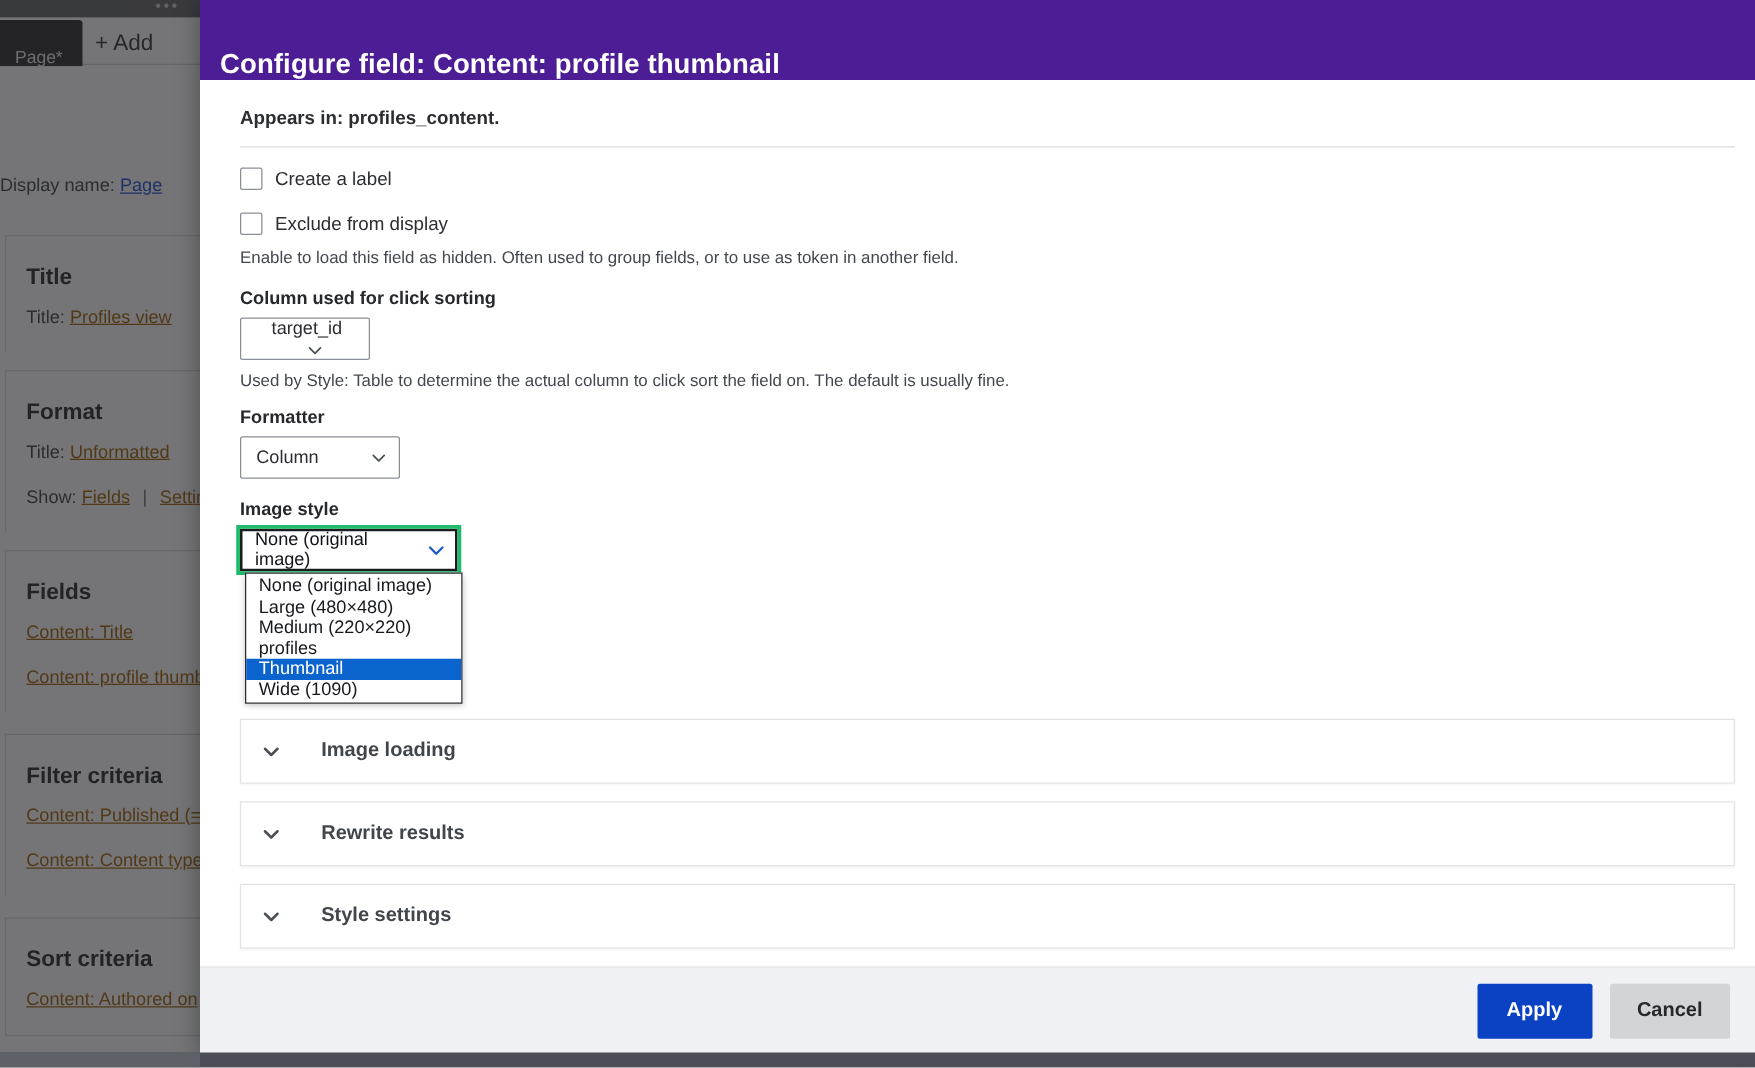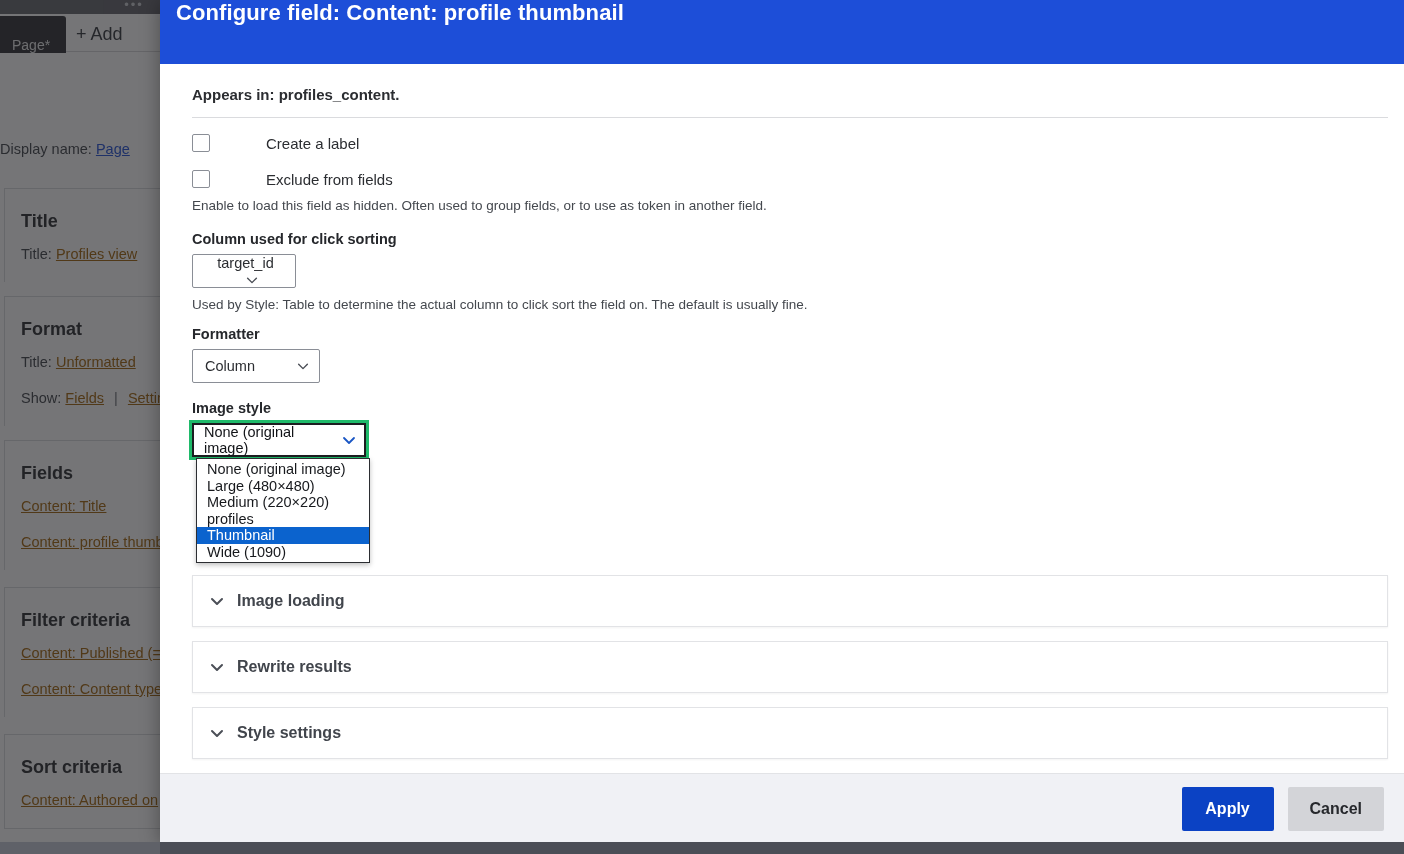--- a/index.html
+++ b/index.html
@@ -87,22 +87,22 @@
 
   
   .modal {
     position: absolute; left: 160px; top: 0; width: 1244px; height: 842px;
     background: #ffffff;
     display: flex; flex-direction: column;
     box-shadow: 0 2px 18px rgba(0,0,0,0.35);
   }
   .modal-header {
     height: 64px; flex: 0 0 64px;
-    background: #1d4ed8;
-    display: flex; align-items: flex-start;
+    background: #4c1d95;
+    display: flex; align-items: flex-end;
     padding: 0 16px;
   }
   .modal-title {
     color: #ffffff; font-size: 22px; font-weight: 700;
     letter-spacing: 0.1px;
   }
   .modal-body {
     flex: 1 1 auto; position: relative;
     background: #ffffff;
     padding: 0 16px;
@@ -112,21 +112,21 @@
   .appears-in {
     padding: 22px 0 0 16px;
     font-size: 15px; font-weight: 700; color: #2b2d31;
   }
   .hr {
     margin: 14px 0 0 16px; height: 1px; background: #dadbde;
   }
 
   .form-area { padding: 16px 0 0 16px; position: relative; }
 
-  .cb-row { display: flex; align-items: center; margin-bottom: 18px; gap: 46px; }
+  .cb-row { display: flex; align-items: center; margin-bottom: 18px; }
   .cb {
     width: 18px; height: 18px; border: 1px solid #8a8e96;
     background: #fff; border-radius: 2px; flex: 0 0 18px;
   }
   .cb-label { margin-left: 10px; font-size: 15px; color: #2b2d31; }
 
   .help {
     font-size: 13.5px; color: #44484e; margin: -10px 0 14px 0;
   }
 
@@ -175,20 +175,21 @@
   }
   .combo-opt.selected { background: #0b63ce; color: #ffffff; }
 
   .spacer-after-combo { height: 118px; }
 
   .details {
     border: 1px solid #e2e3e6; background: #fff;
     height: 52px; display: flex; align-items: center;
     padding: 0 0 0 16px; margin-bottom: 14px;
     box-shadow: 0 1px 2px rgba(0,0,0,0.05);
+    gap: 20px;
   }
   .details .chev { color: #4b4f57; display: inline-flex; margin-right: 12px; }
   .details .dtitle { font-size: 16px; font-weight: 700; color: #41454c; }
 
   .modal-footer {
     flex: 0 0 70px; height: 70px;
     background: #f0f1f5;
     border-top: 1px solid #e2e3e6;
     display: flex; align-items: center; justify-content: flex-end;
     padding: 0 20px 0 0; gap: 14px;
@@ -308,21 +309,21 @@
 
       <div class="form-area">
 
         <div class="cb-row">
           <span class="cb"></span>
           <span class="cb-label">Create a label</span>
         </div>
 
         <div class="cb-row" style="margin-bottom:10px;">
           <span class="cb"></span>
-          <span class="cb-label">Exclude from fields</span>
+          <span class="cb-label">Exclude from display</span>
         </div>
 
         <div class="help" style="margin:0 0 18px 0;">Enable to load this field as hidden. Often used to group fields, or to use as token in another field.</div>
 
         <div class="fieldlabel">Column used for click sorting</div>
         <div class="select select-sort">
           <span>target_id</span>
           <span class="chev">
             <svg width="14" height="14" viewBox="0 0 16 16" fill="none" aria-hidden="true">
                 <path d="M3 6l5 5 5-5" stroke="currentColor" stroke-width="1.6" stroke-linecap="round" stroke-linejoin="round"></path>

